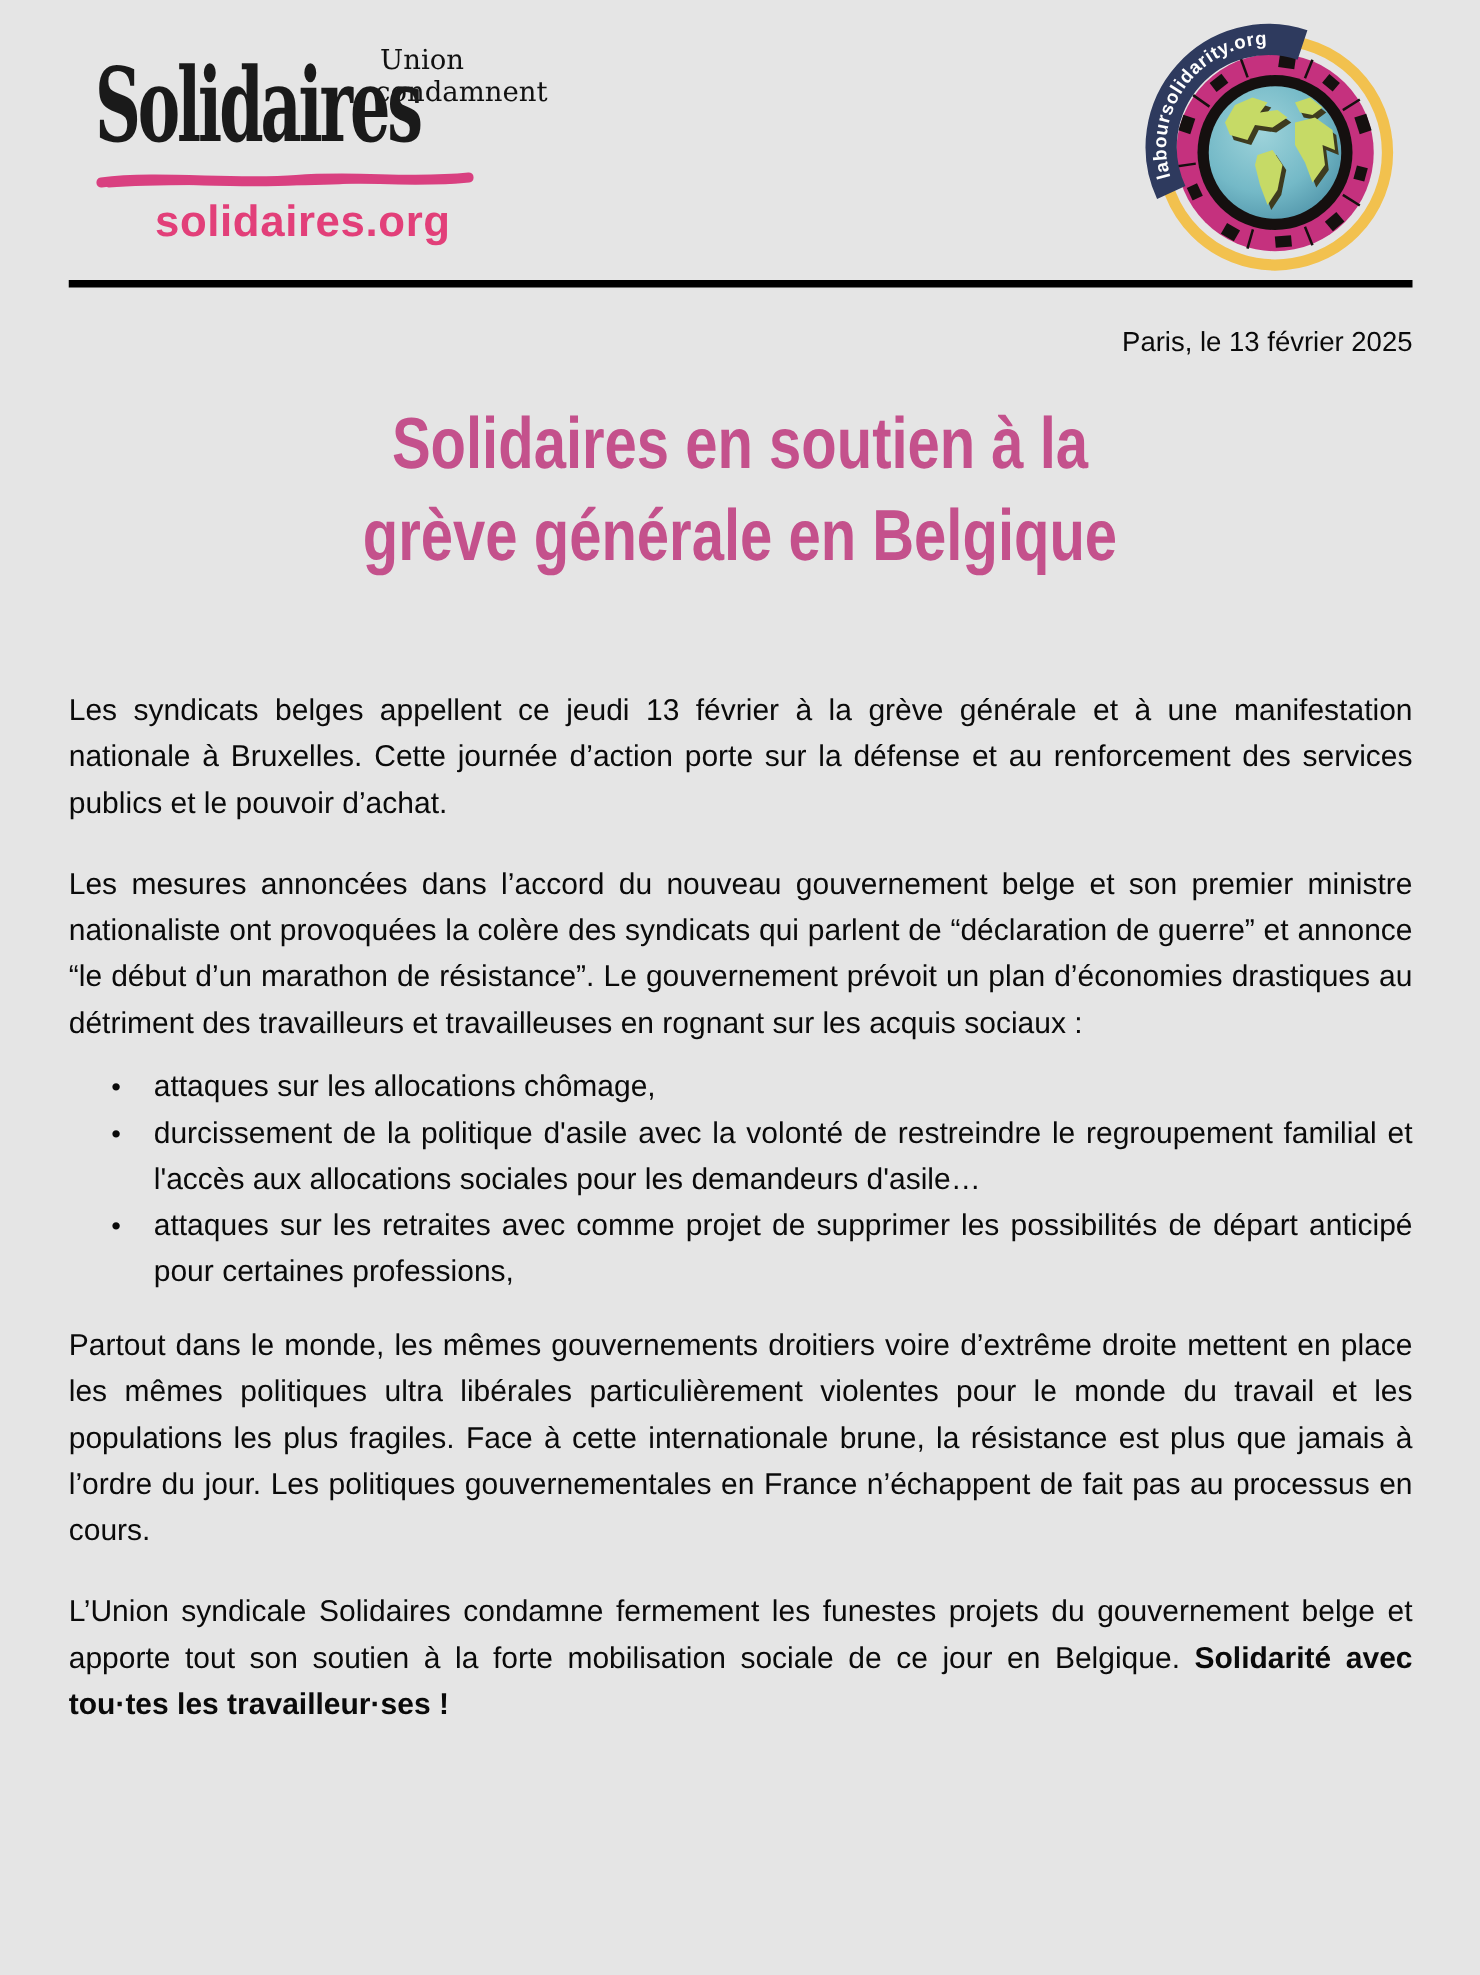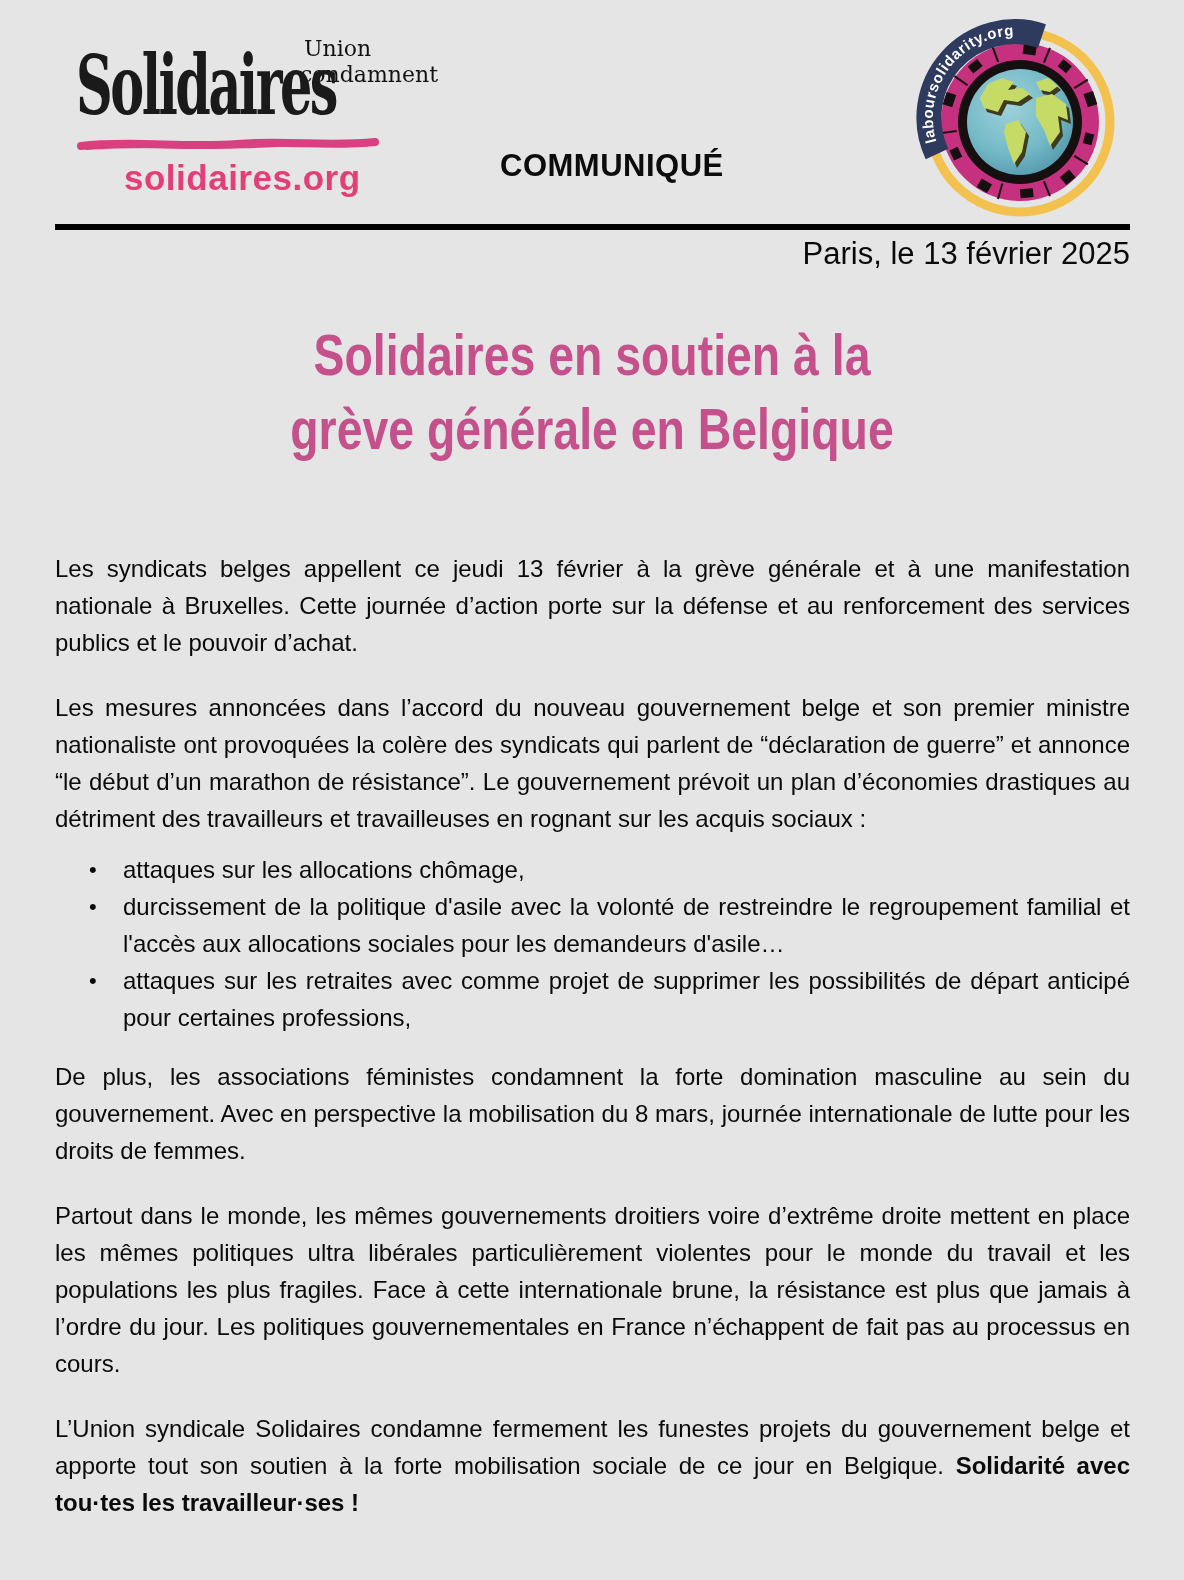--- a/index.html
+++ b/index.html
@@ -43,22 +43,22 @@
     font-size:31px;font-weight:800;letter-spacing:0.5px;
     color:#0c0c0c;
   }
   .badge{position:absolute;left:916px;top:18px;width:200px;height:200px;}
 
   .rule{
     position:absolute;left:55px;top:224px;
     width:1075px;height:6px;background:#000;border:none;margin:0;
   }
   .date{
-    position:absolute;right:54px;top:236px;
-    font-size:31px;color:#0a0a0a;
+    position:absolute;right:54px;top:261px;
+    font-size:22px;color:#0a0a0a;
   }
 
   
   .title{
     position:absolute;left:0;top:318px;width:100%;
     margin:0;text-align:center;
     font-size:58px;font-weight:800;line-height:74px;
     letter-spacing:0px;
     color:#c4518c;
     transform:scaleX(0.8);
@@ -95,21 +95,20 @@
 
   <div class="brand">Solidaires</div>
 
   <svg class="brush" width="302" height="20" viewBox="0 0 302 20">
     <path d="M4 11 C 50 5, 110 13, 160 9 S 250 12, 298 7" fill="none" stroke="#d94080" stroke-width="8" stroke-linecap="round"></path>
     <path d="M10 13 C 70 8, 140 14, 200 10 S 270 12, 292 9" fill="none" stroke="#d94080" stroke-width="4" stroke-linecap="round"></path>
   </svg>
 
   <div class="website">solidaires.org</div>
 
-  <div class="doc-type">COMMUNIQUÉ</div>
 
   <svg class="badge" viewBox="0 0 200 200">
     <defs>
       <radialGradient id="ocean" cx="40%" cy="35%" r="75%">
         <stop offset="0%" stop-color="#9ed3da"></stop>
         <stop offset="60%" stop-color="#74b9c7"></stop>
         <stop offset="100%" stop-color="#4f93a8"></stop>
       </radialGradient>
       <path id="ribbonArc" d="M 21 136 A 86 86 0 0 1 126 18" fill="none"></path>
     </defs>
@@ -176,18 +175,17 @@
   </h1>
 
   <main class="body">
     <p>Les syndicats belges appellent ce jeudi 13 février à la grève générale et à une manifestation nationale à Bruxelles. Cette journée d’action porte sur la défense et au renforcement des services publics et le pouvoir d’achat.</p>
     <p class="tight">Les mesures annoncées dans l’accord du nouveau gouvernement belge et son premier ministre nationaliste ont provoquées la colère des syndicats qui parlent de “déclaration de guerre” et annonce “le début d’un marathon de résistance”. Le gouvernement prévoit un plan d’économies drastiques au détriment des travailleurs et travailleuses en rognant sur les acquis sociaux :</p>
     <ul>
       <li>attaques sur les allocations chômage,</li>
       <li>durcissement de la politique d'asile avec la volonté de restreindre le regroupement familial et l'accès aux allocations sociales pour les demandeurs d'asile…</li>
       <li>attaques sur les retraites avec comme projet de supprimer les possibilités de départ anticipé pour certaines professions,</li>
     </ul>
-    <p>De plus, les associations féministes condamnent la forte domination masculine au sein du gouvernement. Avec en perspective la mobilisation du 8 mars, journée internationale de lutte pour les droits de femmes.</p>
     <p>Partout dans le monde, les mêmes gouvernements droitiers voire d’extrême droite mettent en place les mêmes politiques ultra libérales particulièrement violentes pour le monde du travail et les populations les plus fragiles. Face à cette internationale brune, la résistance est plus que jamais à l’ordre du jour. Les politiques gouvernementales en France n’échappent de fait pas au processus en cours.</p>
     <p><span>L’Union syndicale Solidaires condamne fermement les funestes projets du gouvernement belge et apporte tout son soutien à la forte mobilisation sociale de ce jour en Belgique. </span><span class="closing">Solidarité avec tou·tes les travailleur·ses !</span></p>
   </main>
 
 </div>
 
 </body></html>

